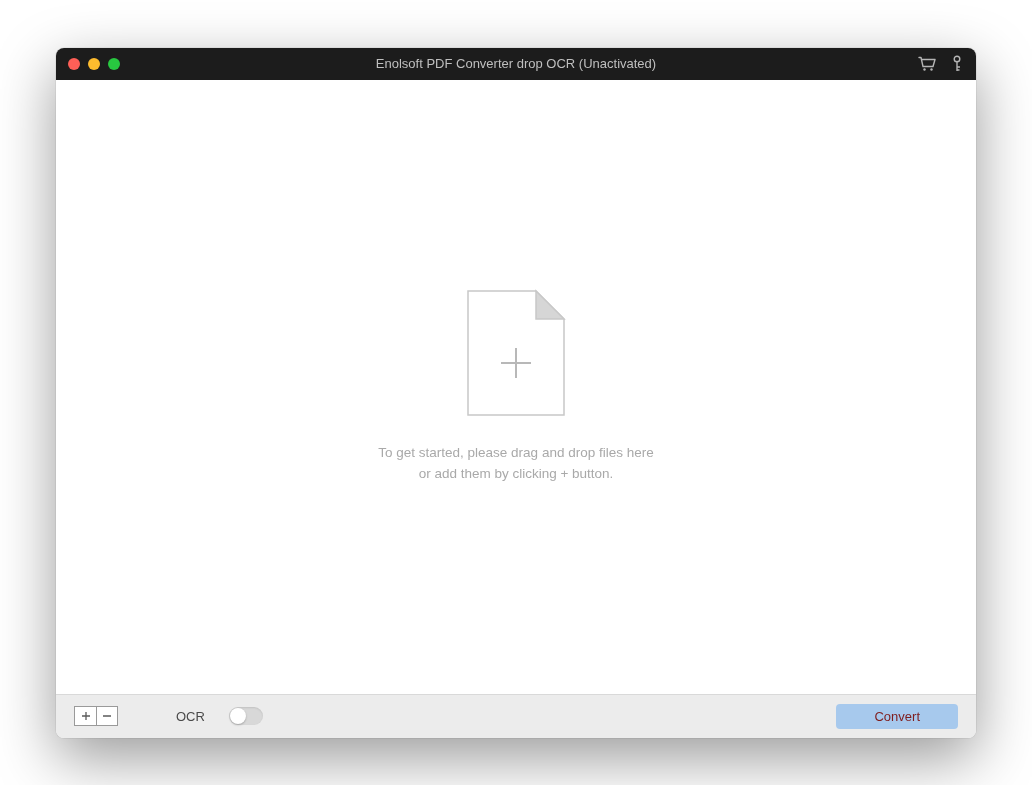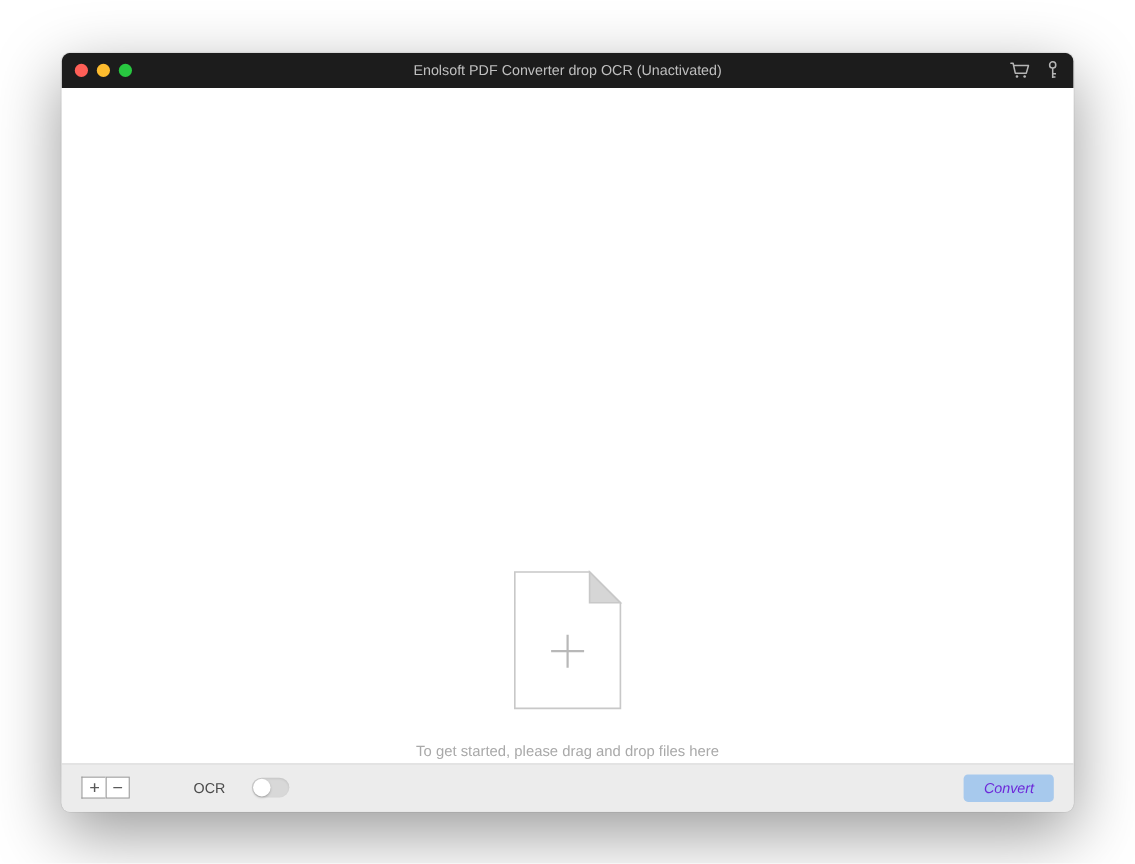--- a/index.html
+++ b/index.html
@@ -82,21 +82,21 @@
       justify-content: center;
       cursor: pointer;
     }
     
     .content {
       flex: 1;
       background: #ffffff;
       display: flex;
       flex-direction: column;
       align-items: center;
-      justify-content: flex-end;
+      justify-content: center;
     }
     
     .drop-zone {
       display: flex;
       flex-direction: column;
       align-items: center;
       text-align: center;
     }
     
     .file-illustration {
@@ -170,27 +170,26 @@
       position: absolute;
       top: 1px;
       left: 1px;
       box-shadow: 0 1px 2px rgba(0,0,0,0.25);
     }
     
     .convert-button {
       margin-left: auto;
       background: #a7c9ed;
       border: none;
-      color: #6d28d9;
+      color: #7f1d1d;
       font-size: 13px;
       font-weight: 400;
-      padding: 5px 18px;
+      padding: 5px 38px;
       border-radius: 4px;
       cursor: pointer;
-      font-style: italic;
     }
   </style>
 </head>
 <body>
 
 <div class="window">
 
   <div class="titlebar">
     <div class="traffic-lights">
       <div class="traffic-light close"></div>
@@ -222,20 +221,21 @@
       <div class="file-illustration">
         <svg width="100" height="128" viewBox="0 0 100 128">
           <path d="M 2 2 L 2 126 L 98 126 L 98 30 L 70 2 Z" fill="#ffffff" stroke="#c8c8c8" stroke-width="1.5"></path>
           <path d="M 70 2 L 70 30 L 98 30 Z" fill="#d6d6d6" stroke="#c8c8c8" stroke-width="1.5"></path>
           <line x1="35" y1="74" x2="65" y2="74" stroke="#b8b8b8" stroke-width="2"></line>
           <line x1="50" y1="59" x2="50" y2="89" stroke="#b8b8b8" stroke-width="2"></line>
         </svg>
       </div>
       <div class="drop-text">
         <div>To get started, please drag and drop files here</div>
+        <div>or add them by clicking + button.</div>
       </div>
     </div>
   </div>
 
   <div class="bottombar">
     <div class="button-group">
       <div class="sq-button">
         <svg width="10" height="10" viewBox="0 0 10 10" stroke="currentColor" stroke-width="1.3">
           <line x1="5" y1="1" x2="5" y2="9"></line>
           <line x1="1" y1="5" x2="9" y2="5"></line>

